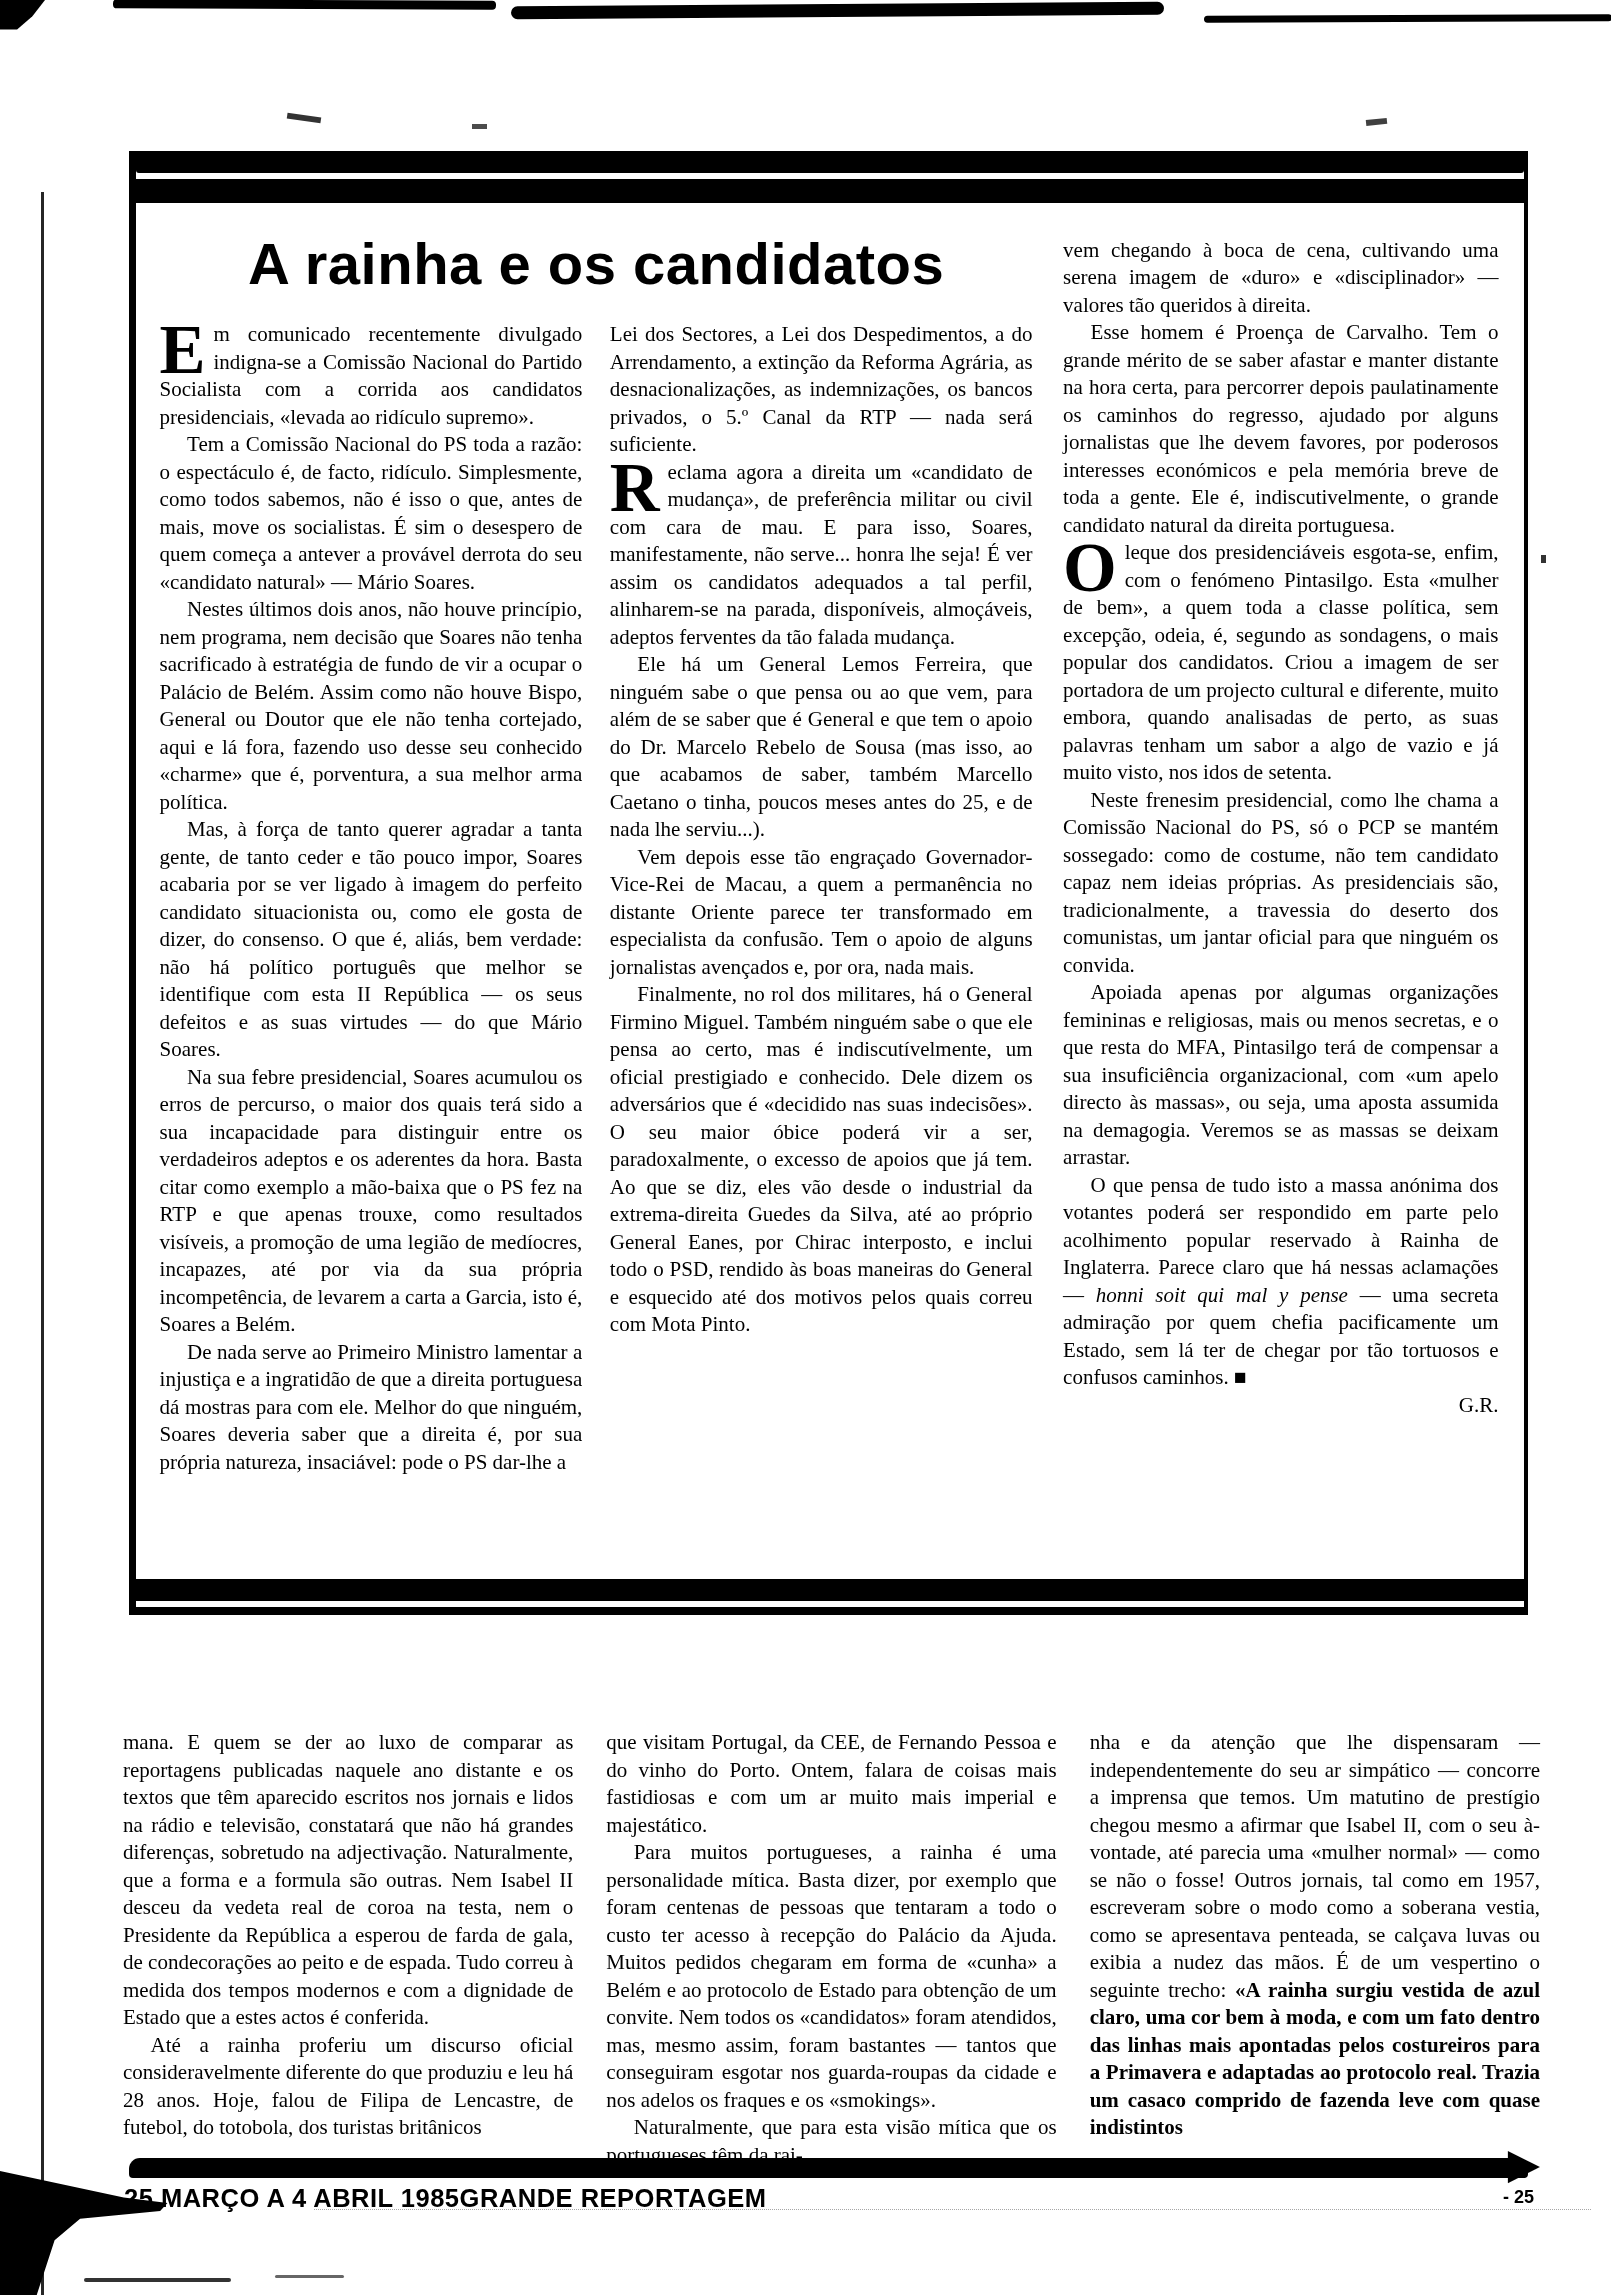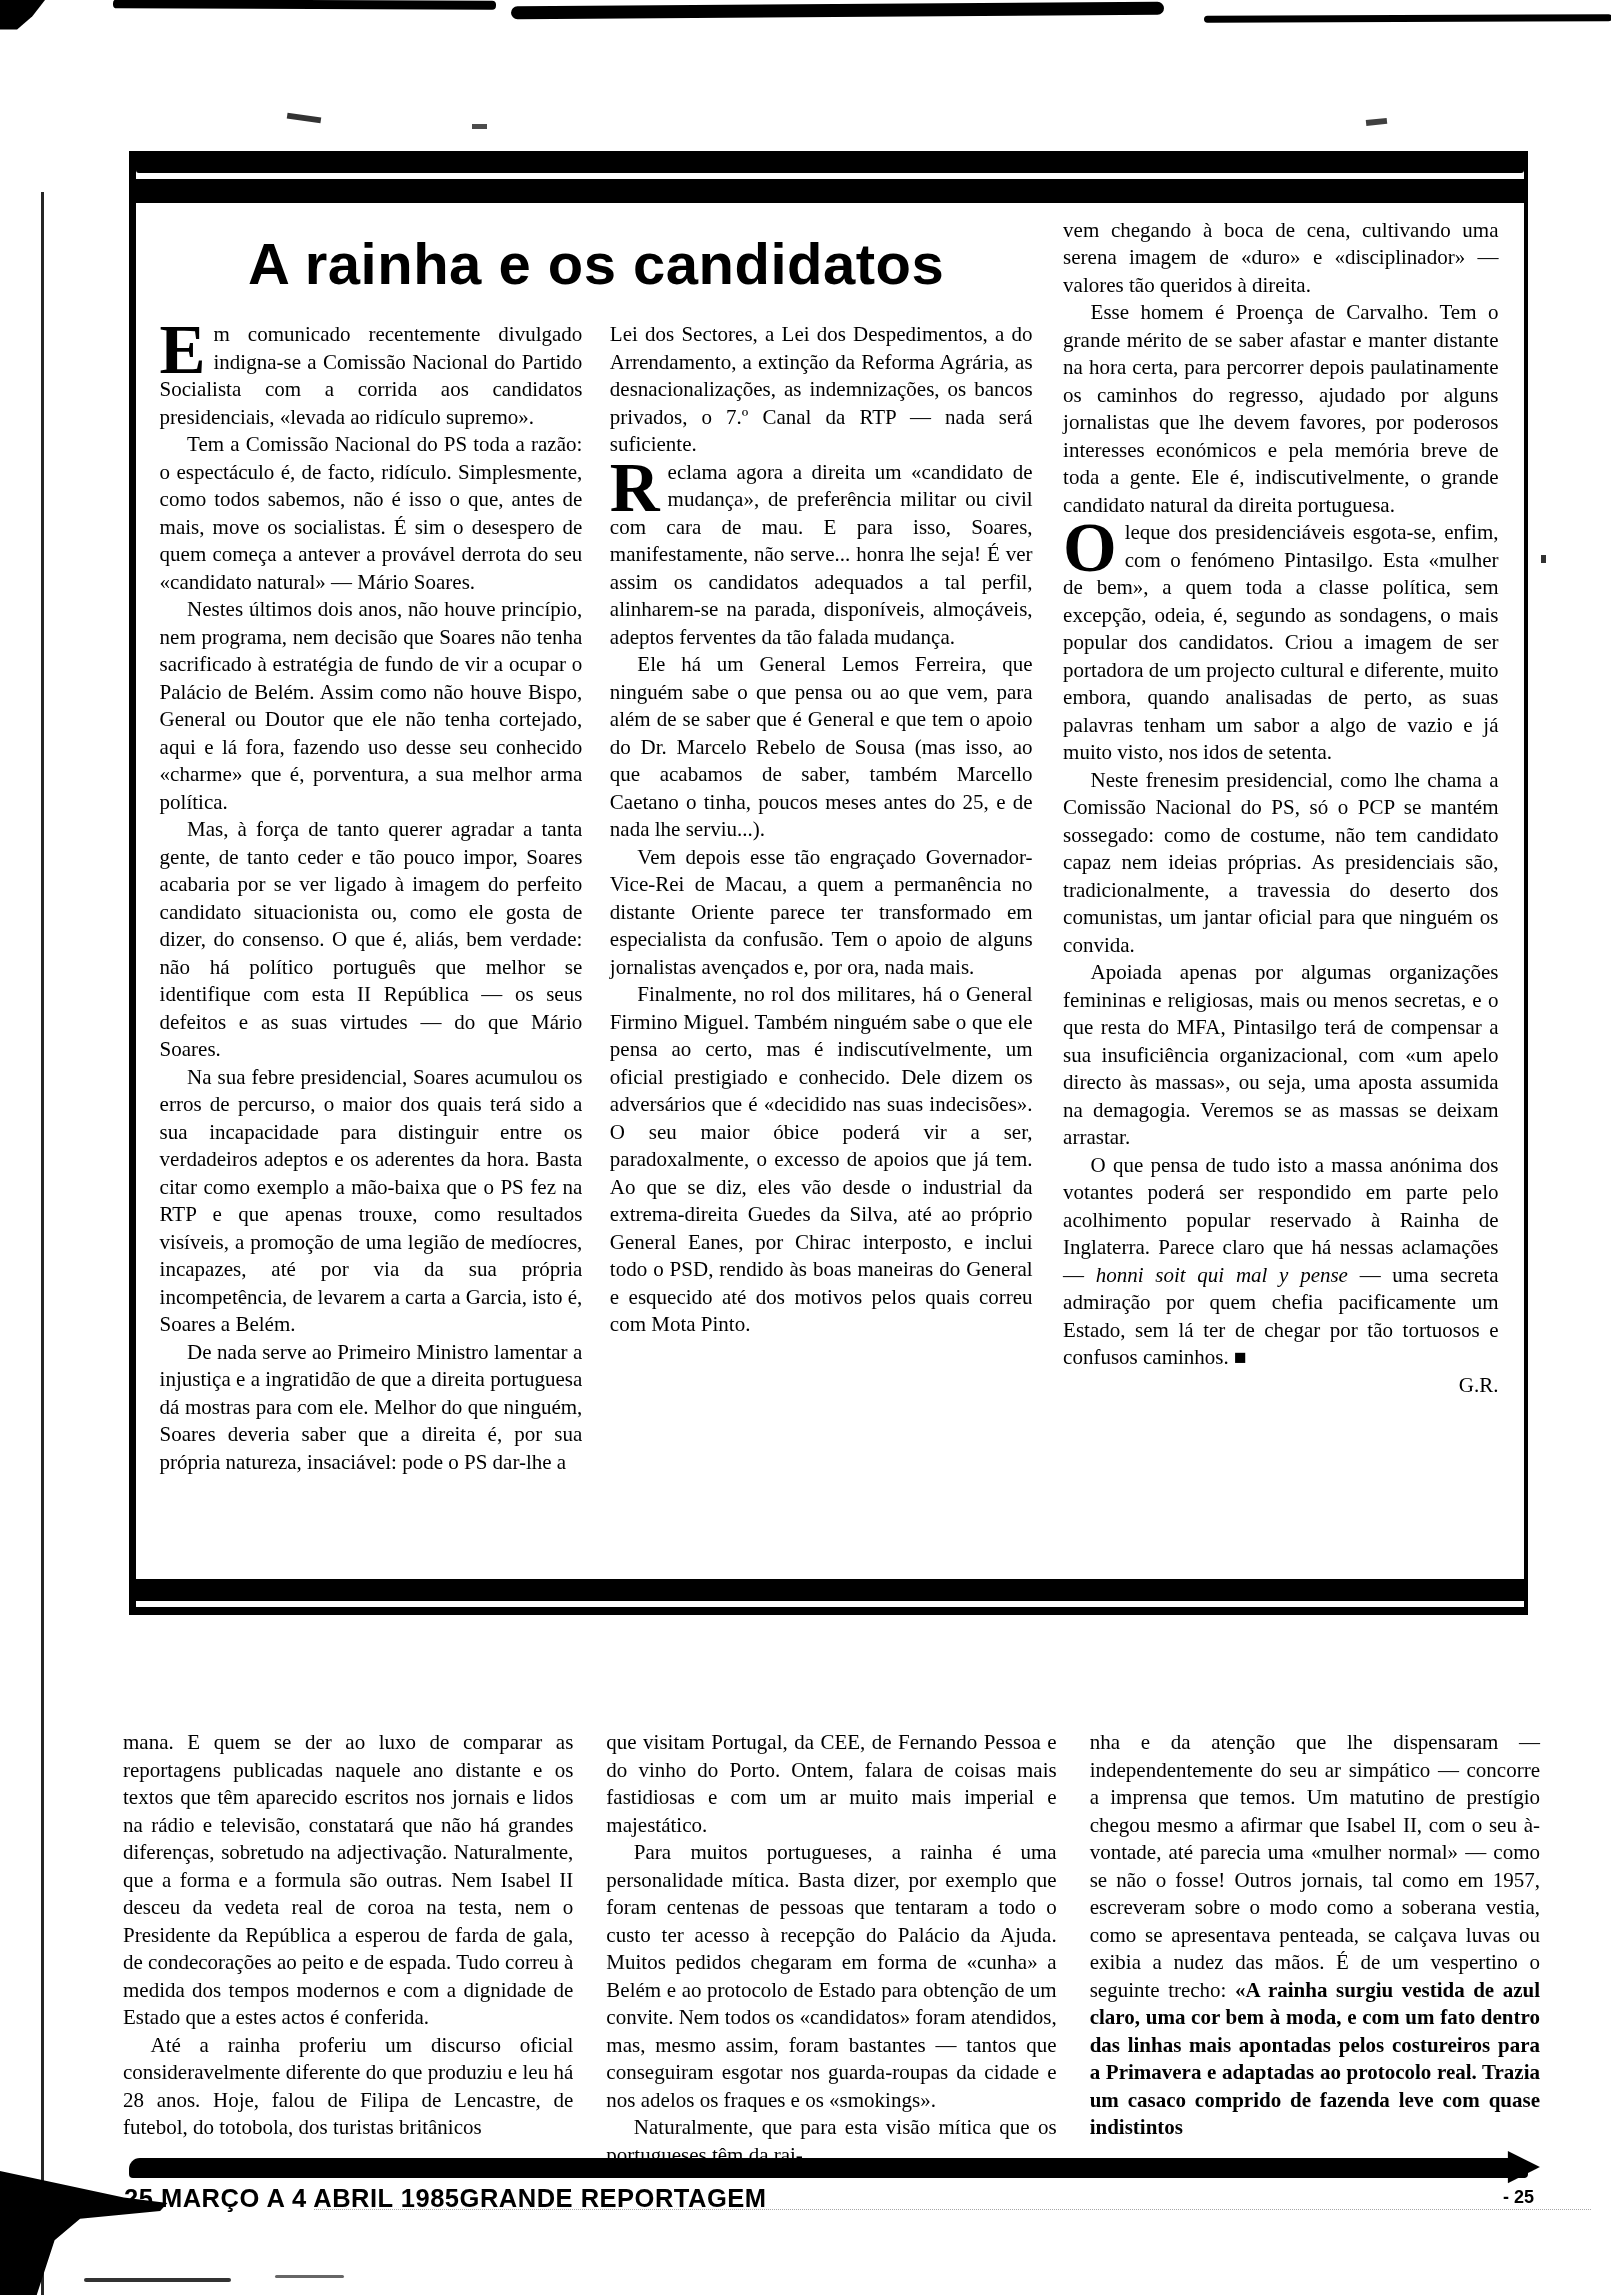--- a/index.html
+++ b/index.html
@@ -35,21 +35,21 @@
   .rule.t1 { height:21.6px; border-radius:0 0 2.9px 2.9px; }
   .rule.gapt { height:6.9px; background:#fff; }
   .rule.t2 { height:23.6px; }
   .rule.b1 { height:22.6px; }
   .rule.gapb { height:5.9px; background:#fff; }
   .rule.b2 { height:7.9px; }
   .box-content { flex:1 1 auto; overflow:hidden; display:flex; gap:30.5px; padding:13.8px 25.5px 4.9px 23.6px; }
   .left-zone { flex:0 0 873px; }
   .cols2 { display:flex; gap:27.5px; }
   .cols2 .col { flex:1 1 0; }
-  .col3 { flex:1 1 auto; }
+  .col3 { flex:1 1 auto;margin-top:20px; }
   .article-title {
     font-family:"Liberation Sans", sans-serif; font-weight:700; font-size:58px;
     text-align:center; letter-spacing:0.5px; margin:12.8px 0 24.6px;
   }
   
   .para { font-size:21px; line-height:27.5px; text-align:justify; text-indent:27.5px; }
   .para.noindent { text-indent:0; }
   .para.right { text-align:right; text-indent:0; }
   .para .b { font-weight:700; }
   .para .i { font-style:italic; }
@@ -95,21 +95,21 @@
         <div class="cols2">
           <div class="col">
               <p class="para noindent"><span class="dropcap">E</span><span>m comunicado recentemente divulgado indigna-se a Comissão Nacional do Partido Socialista com a corrida aos candidatos presidenciais, «levada ao ridículo supremo».</span></p>
               <p class="para"><span>Tem a Comissão Nacional do PS toda a razão: o espectáculo é, de facto, ridículo. Simplesmente, como todos sabemos, não é isso o que, antes de mais, move os socialistas. É sim o desespero de quem começa a antever a provável derrota do seu «candidato natural» — Mário Soares.</span></p>
               <p class="para"><span>Nestes últimos dois anos, não houve princípio, nem programa, nem decisão que Soares não tenha sacrificado à estratégia de fundo de vir a ocupar o Palácio de Belém. Assim como não houve Bispo, General ou Doutor que ele não tenha cortejado, aqui e lá fora, fazendo uso desse seu conhecido «charme» que é, porventura, a sua melhor arma política.</span></p>
               <p class="para"><span>Mas, à força de tanto querer agradar a tanta gente, de tanto ceder e tão pouco impor, Soares acabaria por se ver ligado à imagem do perfeito candidato situacionista ou, como ele gosta de dizer, do consenso. O que é, aliás, bem verdade: não há político português que melhor se identifique com esta II República — os seus defeitos e as suas virtudes — do que Mário Soares.</span></p>
               <p class="para"><span>Na sua febre presidencial, Soares acumulou os erros de percurso, o maior dos quais terá sido a sua incapacidade para distinguir entre os verdadeiros adeptos e os aderentes da hora. Basta citar como exemplo a mão-baixa que o PS fez na RTP e que apenas trouxe, como resultados visíveis, a promoção de uma legião de medíocres, incapazes, até por via da sua própria incompetência, de levarem a carta a Garcia, isto é, Soares a Belém.</span></p>
               <p class="para"><span>De nada serve ao Primeiro Ministro lamentar a injustiça e a ingratidão de que a direita portuguesa dá mostras para com ele. Melhor do que ninguém, Soares deveria saber que a direita é, por sua própria natureza, insaciável: pode o PS dar-lhe a</span></p>
             </div>
           <div class="col">
-              <p class="para noindent"><span>Lei dos Sectores, a Lei dos Despedimentos, a do Arrendamento, a extinção da Reforma Agrária, as desnacionalizações, as indemnizações, os bancos privados, o 7.º Canal da RTP — nada será suficiente.</span></p>
+              <p class="para noindent"><span>Lei dos Sectores, a Lei dos Despedimentos, a do Arrendamento, a extinção da Reforma Agrária, as desnacionalizações, as indemnizações, os bancos privados, o 5.º Canal da RTP — nada será suficiente.</span></p>
               <p class="para noindent"><span class="dropcap">R</span><span>eclama agora a direita um «candidato de mudança», de preferência militar ou civil com cara de mau. E para isso, Soares, manifestamente, não serve... honra lhe seja! É ver assim os candidatos adequados a tal perfil, alinharem-se na parada, disponíveis, almoçáveis, adeptos ferventes da tão falada mudança.</span></p>
               <p class="para"><span>Ele há um General Lemos Ferreira, que ninguém sabe o que pensa ou ao que vem, para além de se saber que é General e que tem o apoio do Dr. Marcelo Rebelo de Sousa (mas isso, ao que acabamos de saber, também Marcello Caetano o tinha, poucos meses antes do 25, e de nada lhe serviu...).</span></p>
               <p class="para"><span>Vem depois esse tão engraçado Governador-Vice-Rei de Macau, a quem a permanência no distante Oriente parece ter transformado em especialista da confusão. Tem o apoio de alguns jornalistas avençados e, por ora, nada mais.</span></p>
               <p class="para"><span>Finalmente, no rol dos militares, há o General Firmino Miguel. Também ninguém sabe o que ele pensa ao certo, mas é indiscutívelmente, um oficial prestigiado e conhecido. Dele dizem os adversários que é «decidido nas suas indecisões». O seu maior óbice poderá vir a ser, paradoxalmente, o excesso de apoios que já tem. Ao que se diz, eles vão desde o industrial da extrema-direita Guedes da Silva, até ao próprio General Eanes, por Chirac interposto, e inclui todo o PSD, rendido às boas maneiras do General e esquecido até dos motivos pelos quais correu com Mota Pinto.</span></p>
             </div>
         </div>
       </div>
       <div class="col col3">
           <p class="para noindent"><span>vem chegando à boca de cena, cultivando uma serena imagem de «duro» e «disciplinador» — valores tão queridos à direita.</span></p>
           <p class="para"><span>Esse homem é Proença de Carvalho. Tem o grande mérito de se saber afastar e manter distante na hora certa, para percorrer depois paulatinamente os caminhos do regresso, ajudado por alguns jornalistas que lhe devem favores, por poderosos interesses económicos e pela memória breve de toda a gente. Ele é, indiscutivelmente, o grande candidato natural da direita portuguesa.</span></p>

